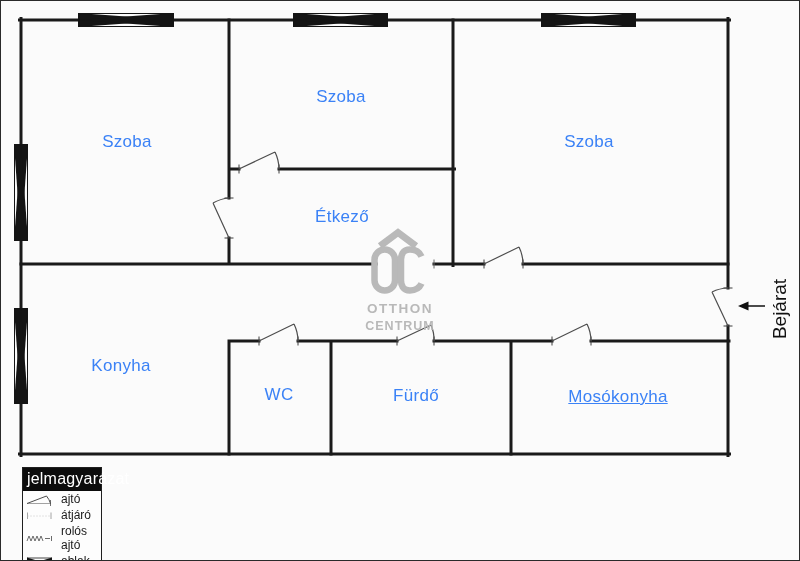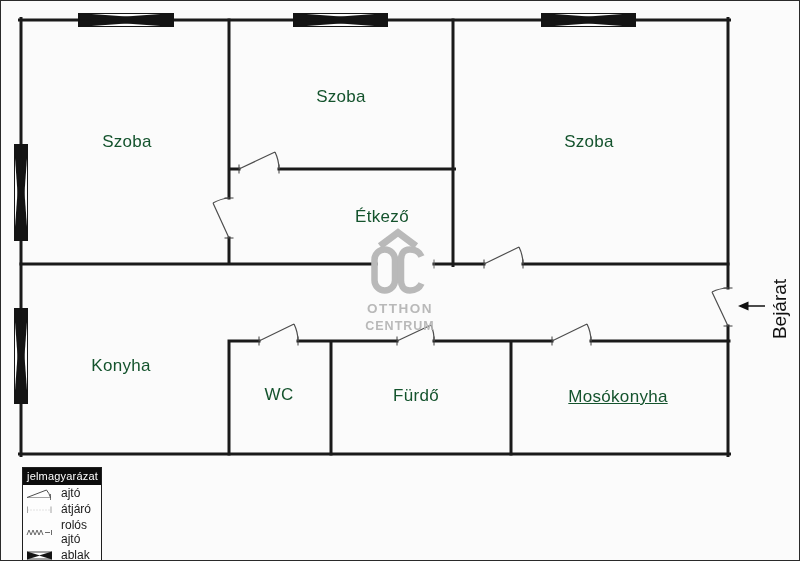--- a/index.html
+++ b/index.html
@@ -10,21 +10,21 @@
     background:#fbfbfb;
     border:1px solid #2a2a2a;
     font-family:"Liberation Sans", sans-serif;
     overflow:hidden;
   }
   .plan-svg{position:absolute;left:0;top:0;}
   .room-label{
     position:absolute;
     transform:translate(-50%,-50%);
     font-size:17px;
-    color:#14532d;
+    color:#3b82f6;
     white-space:nowrap;
     letter-spacing:.3px;
   }
   .entrance-label{
     position:absolute;
     transform:translate(-50%,-50%) rotate(-90deg);
     font-size:19px;
     color:#111;
     white-space:nowrap;
   }
@@ -34,21 +34,21 @@
     width:80px;
     box-sizing:border-box;
     border:1px solid #1f1f1f;
     background:#fdfdfd;
     font-size:12px;
     color:#1a1a1a;
   }
   .legend-header{
     background:#0c0c0c;
     color:#fff;
-    font-size:11px;
+    font-size:16px;
     padding:2px 3px 3px 4px;
     letter-spacing:.2px;
   }
   .legend-row{
     display:flex;
     align-items:center;
     padding:1px 2px 1px 3px;
     gap:8px;
   }
   .legend-sym{flex:0 0 27px;height:13px;}
@@ -159,21 +159,21 @@
         <path d="M420.5,255.5 C418,250 413,248.5 409,248.5 C401.5,248.5 400,254.5 400,258.5 L400,279.5 C400,283.5 401.5,289.5 409,289.5 C413,289.5 418,288 420.5,282.5"></path>
       </g>
       <text x="399" y="312" text-anchor="middle" fill="#b9b9b9" font-size="13.5" font-weight="600" letter-spacing="1.5">OTTHON</text>
       <text x="399" y="329" text-anchor="middle" fill="#b9b9b9" font-size="12.5" font-weight="600" letter-spacing="1">CENTRUM</text>
     </g>
   </svg>
 
   <div class="room-label" style="left:126px;top:141px;">Szoba</div>
   <div class="room-label" style="left:340px;top:96px;">Szoba</div>
   <div class="room-label" style="left:588px;top:141px;">Szoba</div>
-  <div class="room-label" style="left:341px;top:216px;margin-left:40px;">Étkező</div>
+  <div class="room-label" style="left:341px;top:216px;">Étkező</div>
   <div class="room-label" style="left:120px;top:365px;">Konyha</div>
   <div class="room-label" style="left:278px;top:394px;">WC</div>
   <div class="room-label" style="left:415px;top:395px;">Fürdő</div>
   <div class="room-label" style="left:617px;top:396px;text-decoration:underline;">Mosókonyha</div>
   <div class="entrance-label" style="left:779px;top:308px;">Bejárat</div>
 
   <div class="legend">
     <div class="legend-header">jelmagyarázat</div>
 
     <div class="legend-row">

